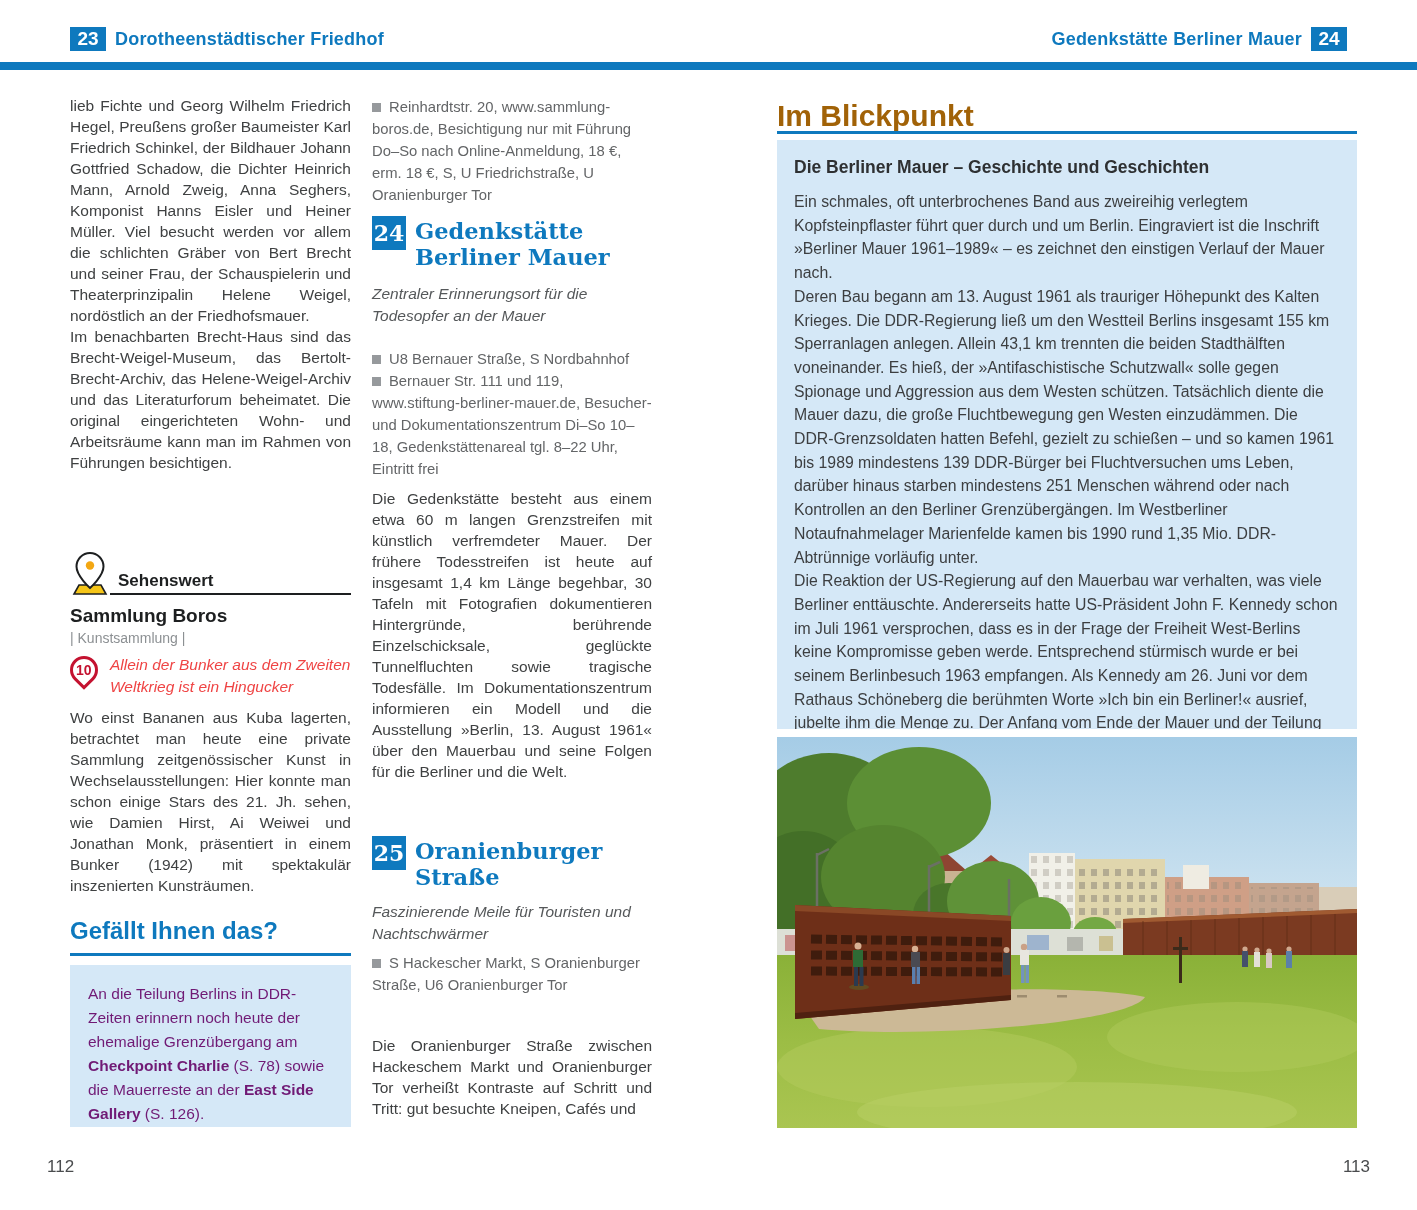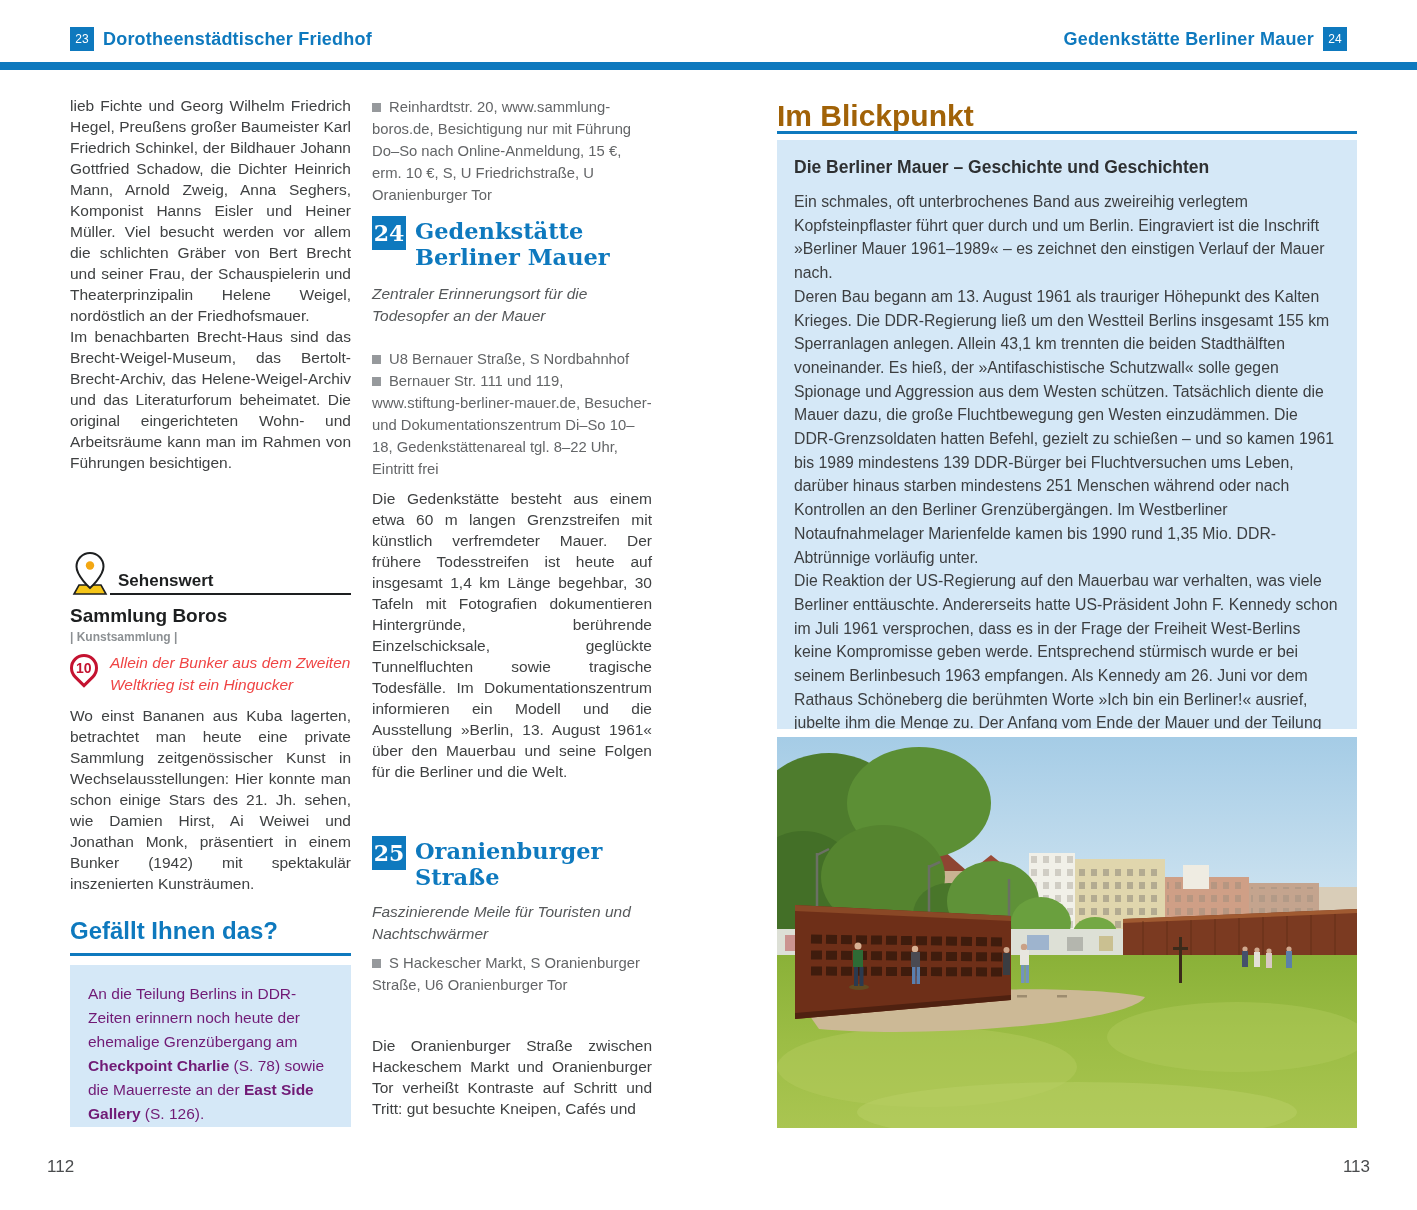--- a/index.html
+++ b/index.html
@@ -2,43 +2,43 @@
 <html lang="de"><head>
 <meta charset="utf-8">
 <style>
   * { margin:0; padding:0; box-sizing:border-box; }
   body { background:#ffffff; font-family:"Liberation Sans", sans-serif; }
   .page { position:relative; width:1417px; height:1210px; background:#fff; overflow:hidden; }
 
   
   .hdr-left { position:absolute; left:70px; top:27px; display:flex; align-items:center; gap:9px; }
   .hdr-right { position:absolute; right:70px; top:27px; display:flex; align-items:center; gap:9px; }
-  .hdr-badge { width:24px; height:24px; background:#0e79be; color:#fff; font-weight:normal;
-               font-size:12px; display:flex; align-items:center; justify-content:center; }
+  .hdr-badge { width:36px; height:24px; background:#0e79be; color:#fff; font-weight:bold;
+               font-size:19px; display:flex; align-items:center; justify-content:center; }
   .hdr-title { color:#0e79be; font-weight:bold; font-size:18px; letter-spacing:.2px; }
   .hdr-rule { position:absolute; left:0; top:62px; width:1417px; height:8px; background:#0e79be; }
 
   
   .body-text { font-size:15.5px; line-height:21px; color:#3f4142; text-align:justify; hyphens:auto; }
   .info { font-size:14.8px; line-height:22px; color:#636567; }
   .bullet { display:inline-block; width:9px; height:9px; background:#96999c; margin-right:8px; }
   .italic-sub { font-size:15.5px; line-height:22px; color:#55585a; font-style:italic; }
 
   
   .col-left  { position:absolute; left:70px;  top:0; width:281px; height:1210px; }
   .col-mid   { position:absolute; left:372px; top:0; width:280px; height:1210px; }
   .pg-right  { position:absolute; left:777px; top:0; width:580px; height:1210px; }
   .abs { position:absolute; left:0; }
 
   
   .sehens-row { display:flex; align-items:flex-end; }
   .sehens-label-wrap { flex:1; border-bottom:2px solid #1d1f20; padding:0 0 2px 8px; }
   .sehens-label { font-size:17px; font-weight:bold; color:#1d1f20; }
   .boros-title { font-size:19px; font-weight:bold; color:#1d1f20; margin-top:10px; }
-  .boros-cat { font-size:12px; font-weight:bold; color:#8c9093; margin-top:3px; }
+  .boros-cat { font-size:14px; font-weight:normal; color:#8c9093; margin-top:3px; }
   .badge-row { display:flex; margin-top:8px; }
   .pin10 { width:28px; height:28px; border:3px solid #c41230; background:#fff;
            border-radius:50% 50% 50% 0; transform:rotate(-45deg); margin:2px 12px 0 0; flex:none;
            display:flex; align-items:center; justify-content:center; }
   .pin10 span { transform:rotate(45deg); color:#c41230; font-weight:bold; font-size:14px; }
   .badge-note { font-size:15.5px; line-height:22px; font-style:italic; color:#ef4444; }
 
   
   .like-h { font-size:24px; font-weight:bold; color:#0e79be; }
   .like-rule { height:3px; background:#0e79be; margin-top:8px; }
@@ -114,21 +114,21 @@
       <div class="like-rule"></div>
       <div class="like-box">
         <p><span>An die Teilung Berlins in DDR-Zeiten erinnern noch heute der ehemalige Grenzübergang am </span><b>Checkpoint Charlie</b><span> (S. 78) sowie die Mauerreste an der </span><b>East Side Gallery</b><span> (S. 126).</span></p>
       </div>
     </div>
   </div>
 
   <div class="col-mid">
 
     <p class="info abs" style="top:96px; width:280px;">
-      <span class="bullet"></span><span>Reinhardtstr. 20, www.sammlung-boros.de, Besichtigung nur mit Führung Do–So nach Online-Anmeldung, 15 €, erm. 10 €, S, U Friedrichstraße, U Oranienburger Tor</span>
+      <span class="bullet"></span><span>Reinhardtstr. 20, www.sammlung-boros.de, Besichtigung nur mit Führung Do–So nach Online-Anmeldung, 18 €, erm. 18 €, S, U Friedrichstraße, U Oranienburger Tor</span>
     </p>
 
     <div class="poi-head abs" style="top:216px; width:280px;">
       <div class="poi-num">24</div>
       <div class="poi-title">Gedenkstätte Berliner Mauer</div>
     </div>
 
     <p class="italic-sub abs" style="top:283px; width:270px;">Zentraler Erinnerungsort für die Todesopfer an der Mauer</p>
 
     <div class="abs" style="top:348px; width:280px;">

